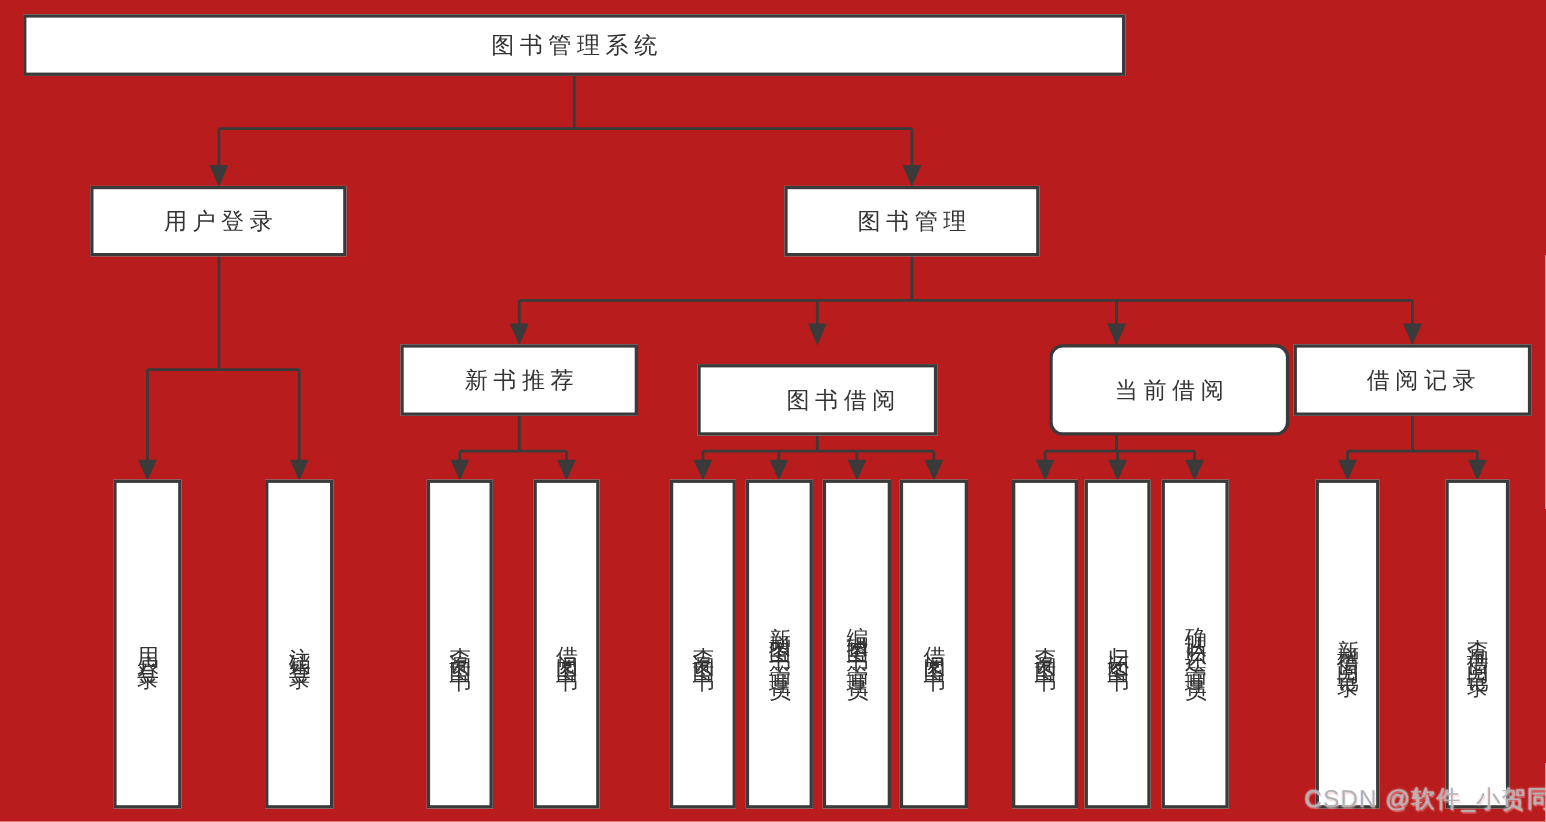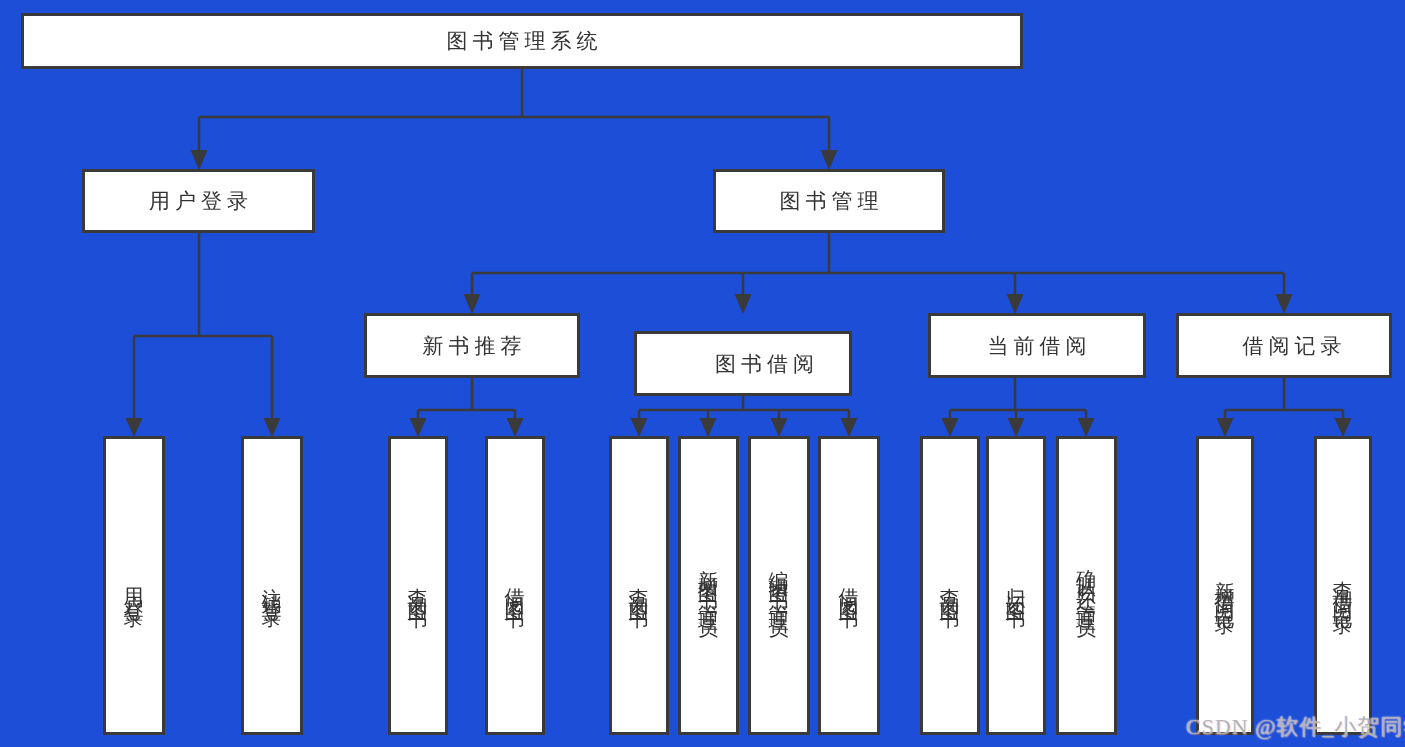--- a/index.html
+++ b/index.html
@@ -1,20 +1,20 @@
 <!DOCTYPE html>
 <html><head>
 <meta charset="utf-8">
 <style>
   html,body{margin:0;padding:0;background:#ffffff;}
   #stage{
     position:relative;
     width:1405px;height:747px;
-    background:#1d4ed8;
-    font-family:Liberation Serif, serif;
+    background:#b91c1c;
+    font-family:Liberation Sans, sans-serif;
     overflow:hidden;
   }
   #wires{position:absolute;left:0;top:0;width:1405px;height:747px;}
   .node{
     position:absolute;
     box-sizing:border-box;
     background:#ffffff;
     border:3px solid #3a3a3a;
     display:flex;align-items:center;justify-content:center;
     color:#333333;
@@ -131,21 +131,21 @@
     </g>
   </svg>
 
   <div class="node" style="left:21px;top:13px;width:1002px;height:56px;">图书管理系统</div>
 
   <div class="node hnode" style="left:82px;top:169px;width:233px;">用户登录</div>
   <div class="node hnode" style="left:713px;top:169px;width:232px;">图书管理</div>
 
   <div class="node" style="left:364px;top:313px;width:216px;height:65px;">新书推荐</div>
   <div class="node" style="left:634px;top:331px;width:218px;height:65px;padding-left:43px;">图书借阅</div>
-  <div class="node" style="left:928px;top:313px;width:218px;height:65px;">当前借阅</div>
+  <div class="node" style="left:954px;top:313px;width:218px;height:83px;border-radius:12px;">当前借阅</div>
   <div class="node" style="left:1176px;top:313px;width:216px;height:65px;padding-left:16px;">借阅记录</div>
 
   <div class="node vnode" style="left:103px;width:62px;">
     <span>用户登录</span>
   </div>
   <div class="node vnode" style="left:241px;width:62px;">
     <span>注销登录</span>
   </div>
 
   <div class="node vnode" style="left:388px;width:60px;">

